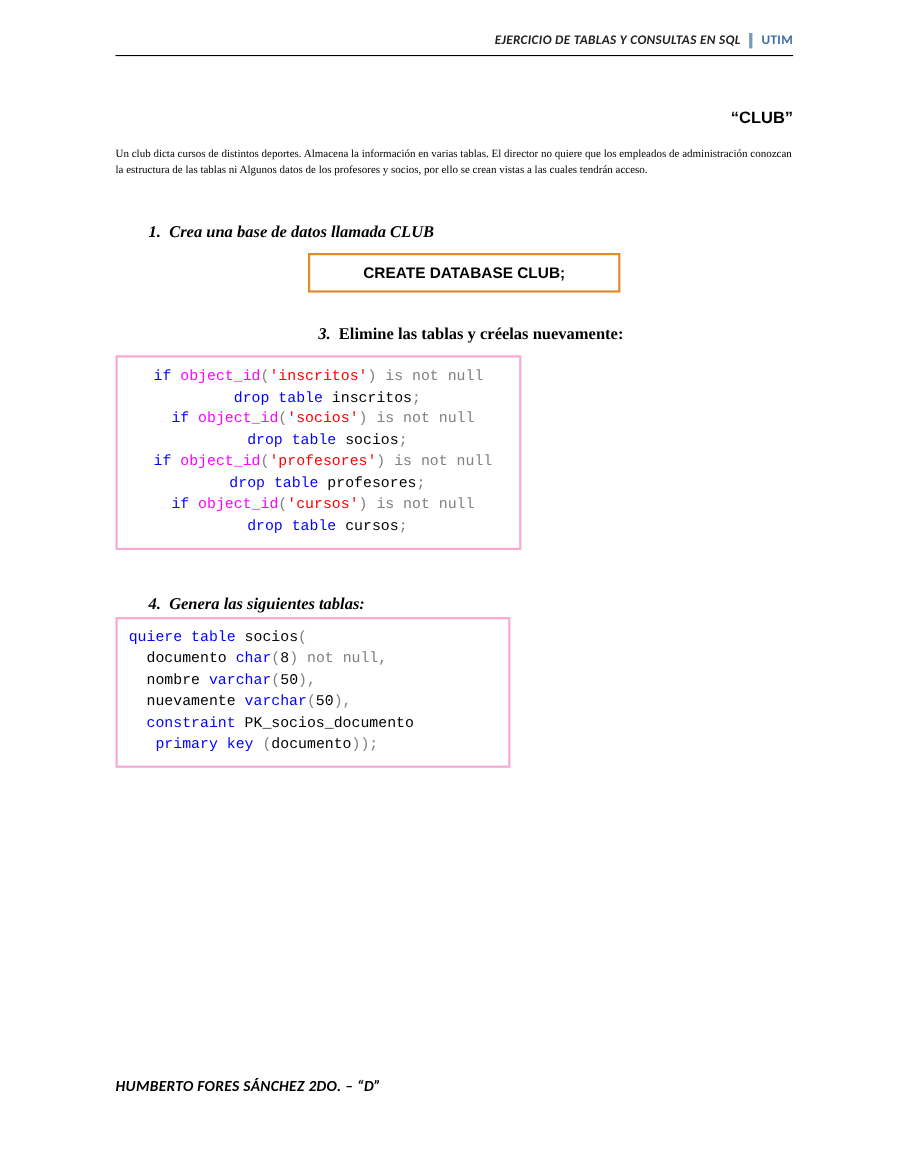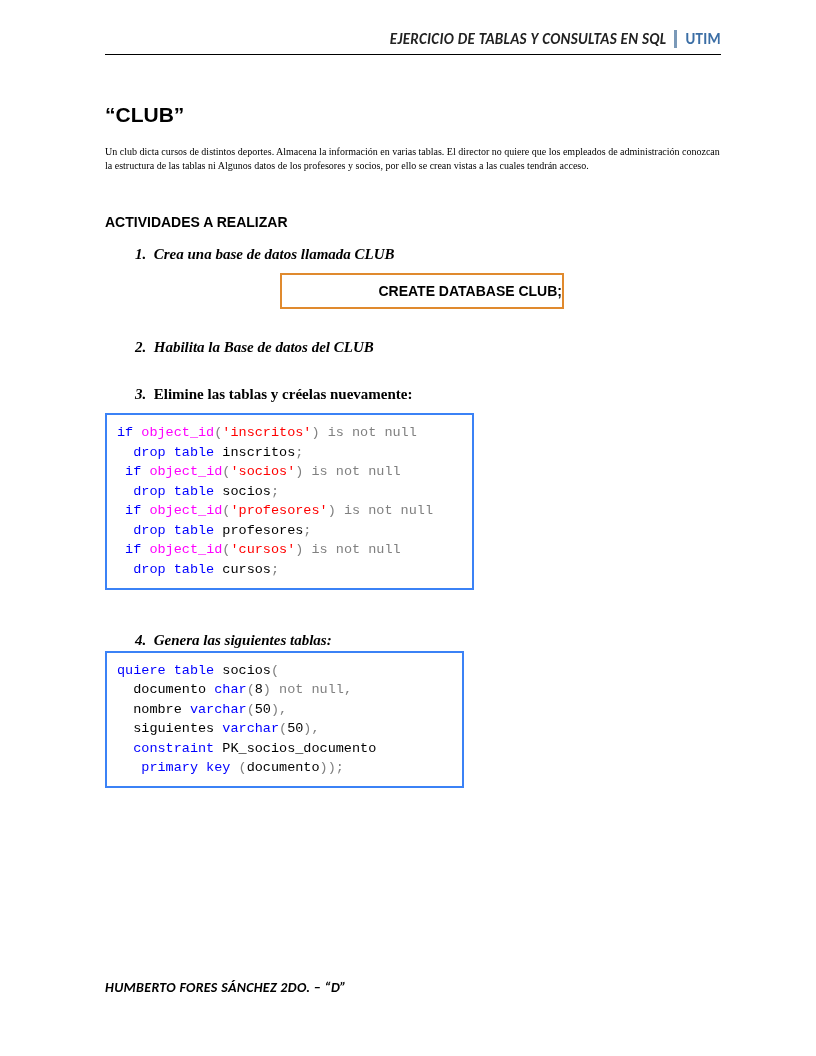--- a/index.html
+++ b/index.html
@@ -15,44 +15,44 @@
   }
   .page {
     padding: 30px 95px 0 105px;
     box-sizing: border-box;
   }
   .header {
     text-align: right;
     font-family: Calibri, Arial, sans-serif;
     font-style: italic;
     font-weight: bold;
-    font-size: 15px;
+    font-size: 12px;
     letter-spacing: 0.3px;
     padding-bottom: 2px;
   }
   .header-left {
     color: #222;
     padding-right: 8px;
     border-right: 3px solid #7a99b8;
   }
   .header-right {
     color: #3b6ea5;
     padding-left: 8px;
     font-style: normal;
   }
   .header-rule {
     border: none;
     border-top: 1.5px solid #000;
     margin: 4px 0 0 0;
   }
   .title {
-    text-align: left;
+    text-align: right;
     font-family: Arial, Helvetica, sans-serif;
     font-weight: bold;
-    font-size: 21px;
+    font-size: 15px;
     margin: 48px 0 18px 0;
   }
   .intro {
     font-family: "Times New Roman", serif;
     font-size: 10px;
     line-height: 1.35;
     margin-bottom: 42px;
   }
   .act-h {
     font-family: Arial, Helvetica, sans-serif;
@@ -81,28 +81,28 @@
     font-size: 15px;
     padding-left: 30px;
   }
   .step-head-plain .num { font-style: italic; font-weight: bold; }
   .step-head-plain .txt { font-weight: bold; }
   .cmd-box {
     border: 2px solid #e08a2e;
     font-family: Arial, Helvetica, sans-serif;
     font-weight: bold;
     font-size: 14px;
-    text-align: right;
+    text-align: center;
     padding: 8px 0;
     margin: 10px auto 0 auto;
   }
   .cmd1 { width: 280px; margin-left: 175px; }
   .cmd2 { width: 185px; margin-left: 175px; }
   .code-box {
-    border: 2px solid #3b82f6;
+    border: 2px solid #f9a8d4;
     font-family: "Courier New", monospace;
     font-size: 13.5px;
     line-height: 1.45;
     padding: 8px 10px;
     margin: 10px 0 0 0;
     white-space: pre;
     overflow: hidden;
   }
   .code3 { width: 345px; }
   .code4 { width: 335px; margin-top: 2px; }
@@ -128,57 +128,53 @@
 <div class="page">
   <div class="header">
     <span class="header-left">EJERCICIO DE TABLAS Y CONSULTAS EN SQL</span><span class="header-right">UTIM</span>
   </div>
   <hr class="header-rule">
 
   <div class="title">“CLUB”</div>
 
   <div class="intro">Un club dicta cursos de distintos deportes. Almacena la información en varias tablas. El director no quiere que los empleados de administración conozcan la estructura de las tablas ni Algunos datos de los profesores y socios, por ello se crean vistas a las cuales tendrán acceso.</div>
 
-  <div class="act-h">ACTIVIDADES A REALIZAR</div>
 
   <ol class="steps">
     <li>
       <div class="step-head">
         <span class="num">1.</span>&nbsp;&nbsp;<span>Crea una base de datos llamada CLUB</span>
       </div>
       <div class="cmd-box cmd1">CREATE DATABASE CLUB;</div>
     </li>
 
     <li style="margin-top:28px;">
-      <div class="step-head">
-        <span class="num">2.</span>&nbsp;&nbsp;<span>Habilita la Base de datos del CLUB</span>
-      </div>
     </li>
 
-    <li style="margin-top:28px;">
+    <li style="margin-top:28px;text-align:center;">
       <div class="step-head-plain">
         <span class="num">3.</span>&nbsp;&nbsp;<span class="txt">Elimine las tablas y créelas nuevamente:</span>
       </div>
       <div class="code-box code3"><span class="kw-blue">if</span> <span class="kw-pink">object_id</span><span class="kw-gray">(</span><span class="kw-red">'inscritos'</span><span class="kw-gray">)</span> <span class="kw-gray">is not null</span>
   <span class="kw-blue">drop</span> <span class="kw-blue">table</span> <span class="txt-black">inscritos</span><span class="kw-gray">;</span>
  <span class="kw-blue">if</span> <span class="kw-pink">object_id</span><span class="kw-gray">(</span><span class="kw-red">'socios'</span><span class="kw-gray">)</span> <span class="kw-gray">is not null</span>
   <span class="kw-blue">drop</span> <span class="kw-blue">table</span> <span class="txt-black">socios</span><span class="kw-gray">;</span>
  <span class="kw-blue">if</span> <span class="kw-pink">object_id</span><span class="kw-gray">(</span><span class="kw-red">'profesores'</span><span class="kw-gray">)</span> <span class="kw-gray">is not null</span>
   <span class="kw-blue">drop</span> <span class="kw-blue">table</span> <span class="txt-black">profesores</span><span class="kw-gray">;</span>
  <span class="kw-blue">if</span> <span class="kw-pink">object_id</span><span class="kw-gray">(</span><span class="kw-red">'cursos'</span><span class="kw-gray">)</span> <span class="kw-gray">is not null</span>
   <span class="kw-blue">drop</span> <span class="kw-blue">table</span> <span class="txt-black">cursos</span><span class="kw-gray">;</span></div>
     </li>
 
     <li style="margin-top:42px;">
       <div class="step-head">
         <span class="num">4.</span>&nbsp;&nbsp;<span>Genera las siguientes tablas:</span>
       </div>
       <div class="code-box code4"><span class="kw-blue">quiere</span> <span class="kw-blue">table</span> <span class="txt-black">socios</span><span class="kw-gray">(</span>
   <span class="txt-black">documento</span> <span class="kw-blue">char</span><span class="kw-gray">(</span><span class="txt-black">8</span><span class="kw-gray">)</span> <span class="kw-gray">not null</span><span class="kw-gray">,</span>
   <span class="txt-black">nombre</span> <span class="kw-blue">varchar</span><span class="kw-gray">(</span><span class="txt-black">50</span><span class="kw-gray">),</span>
-  <span class="txt-black">siguientes</span> <span class="kw-blue">varchar</span><span class="kw-gray">(</span><span class="txt-black">50</span><span class="kw-gray">),</span>
+  <span class="txt-black">nuevamente</span> <span class="kw-blue">varchar</span><span class="kw-gray">(</span><span class="txt-black">50</span><span class="kw-gray">),</span>
   <span class="kw-blue">constraint</span> <span class="txt-black">PK_socios_documento</span>
    <span class="kw-blue">primary key</span> <span class="kw-gray">(</span><span class="txt-black">documento</span><span class="kw-gray">));</span></div>
     </li>
   </ol>
 </div>
 
 <div class="footer">HUMBERTO FORES SÁNCHEZ 2DO. – “D”</div>
 
 </body></html>

